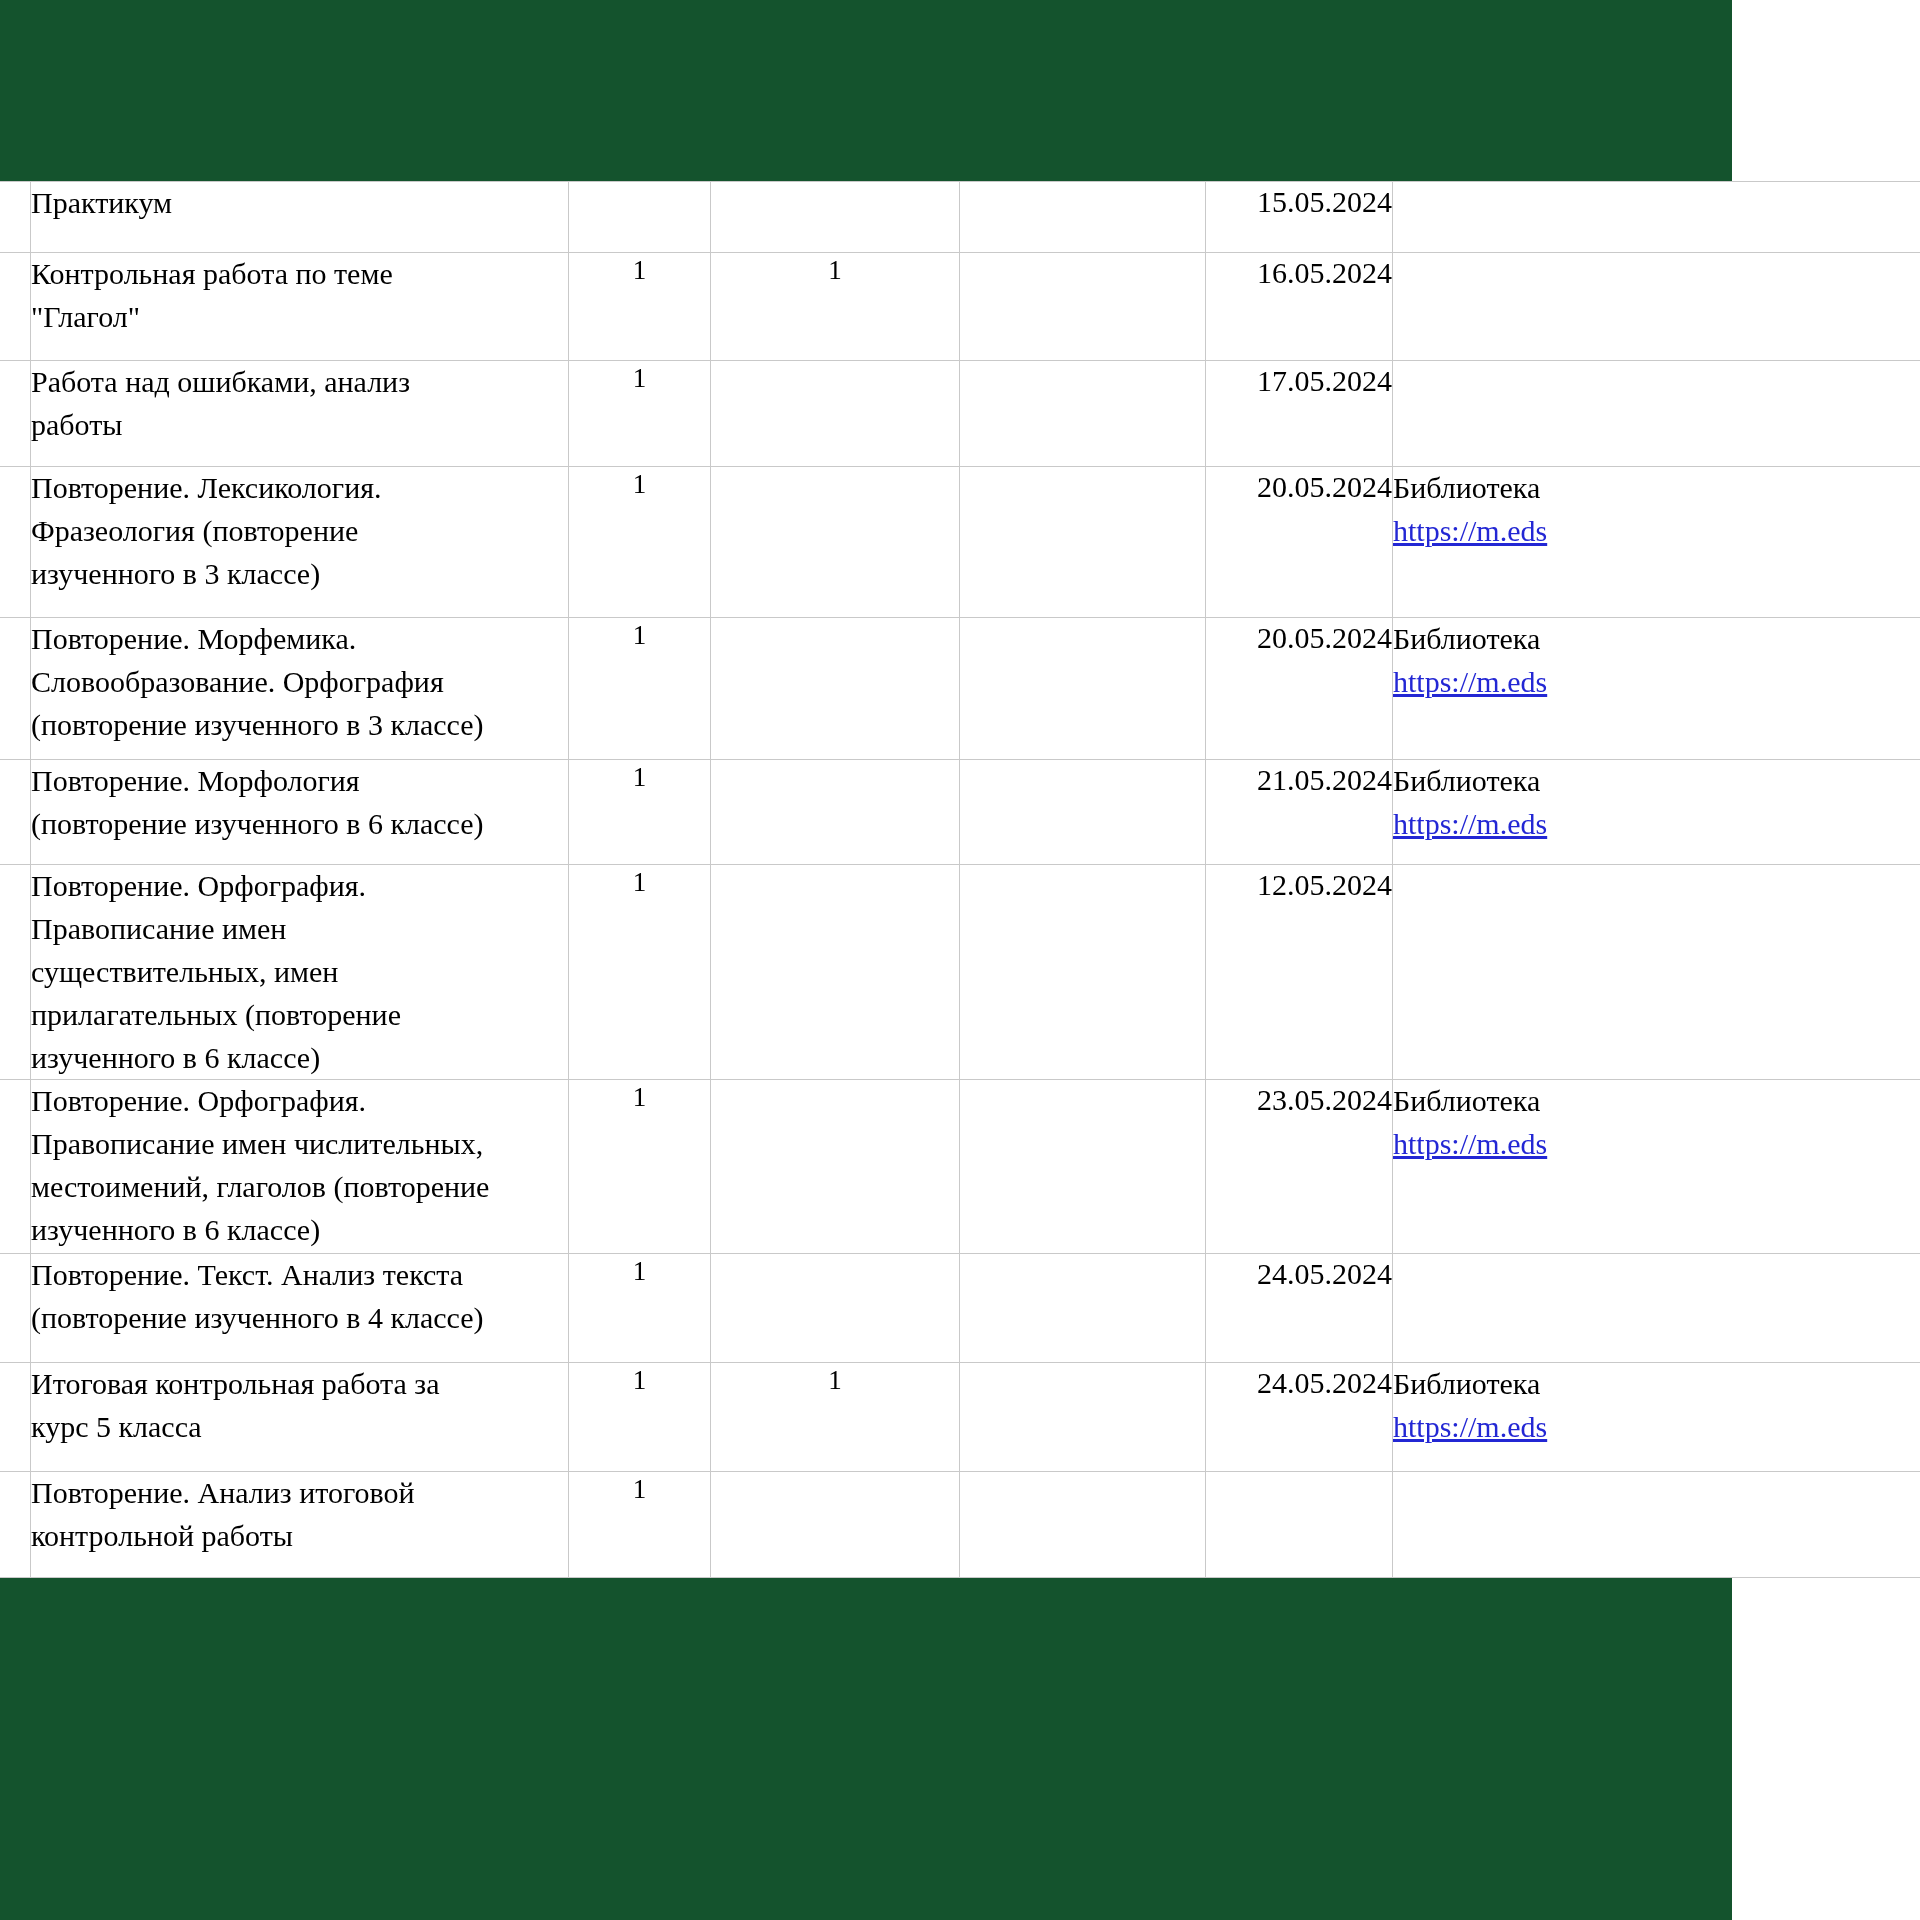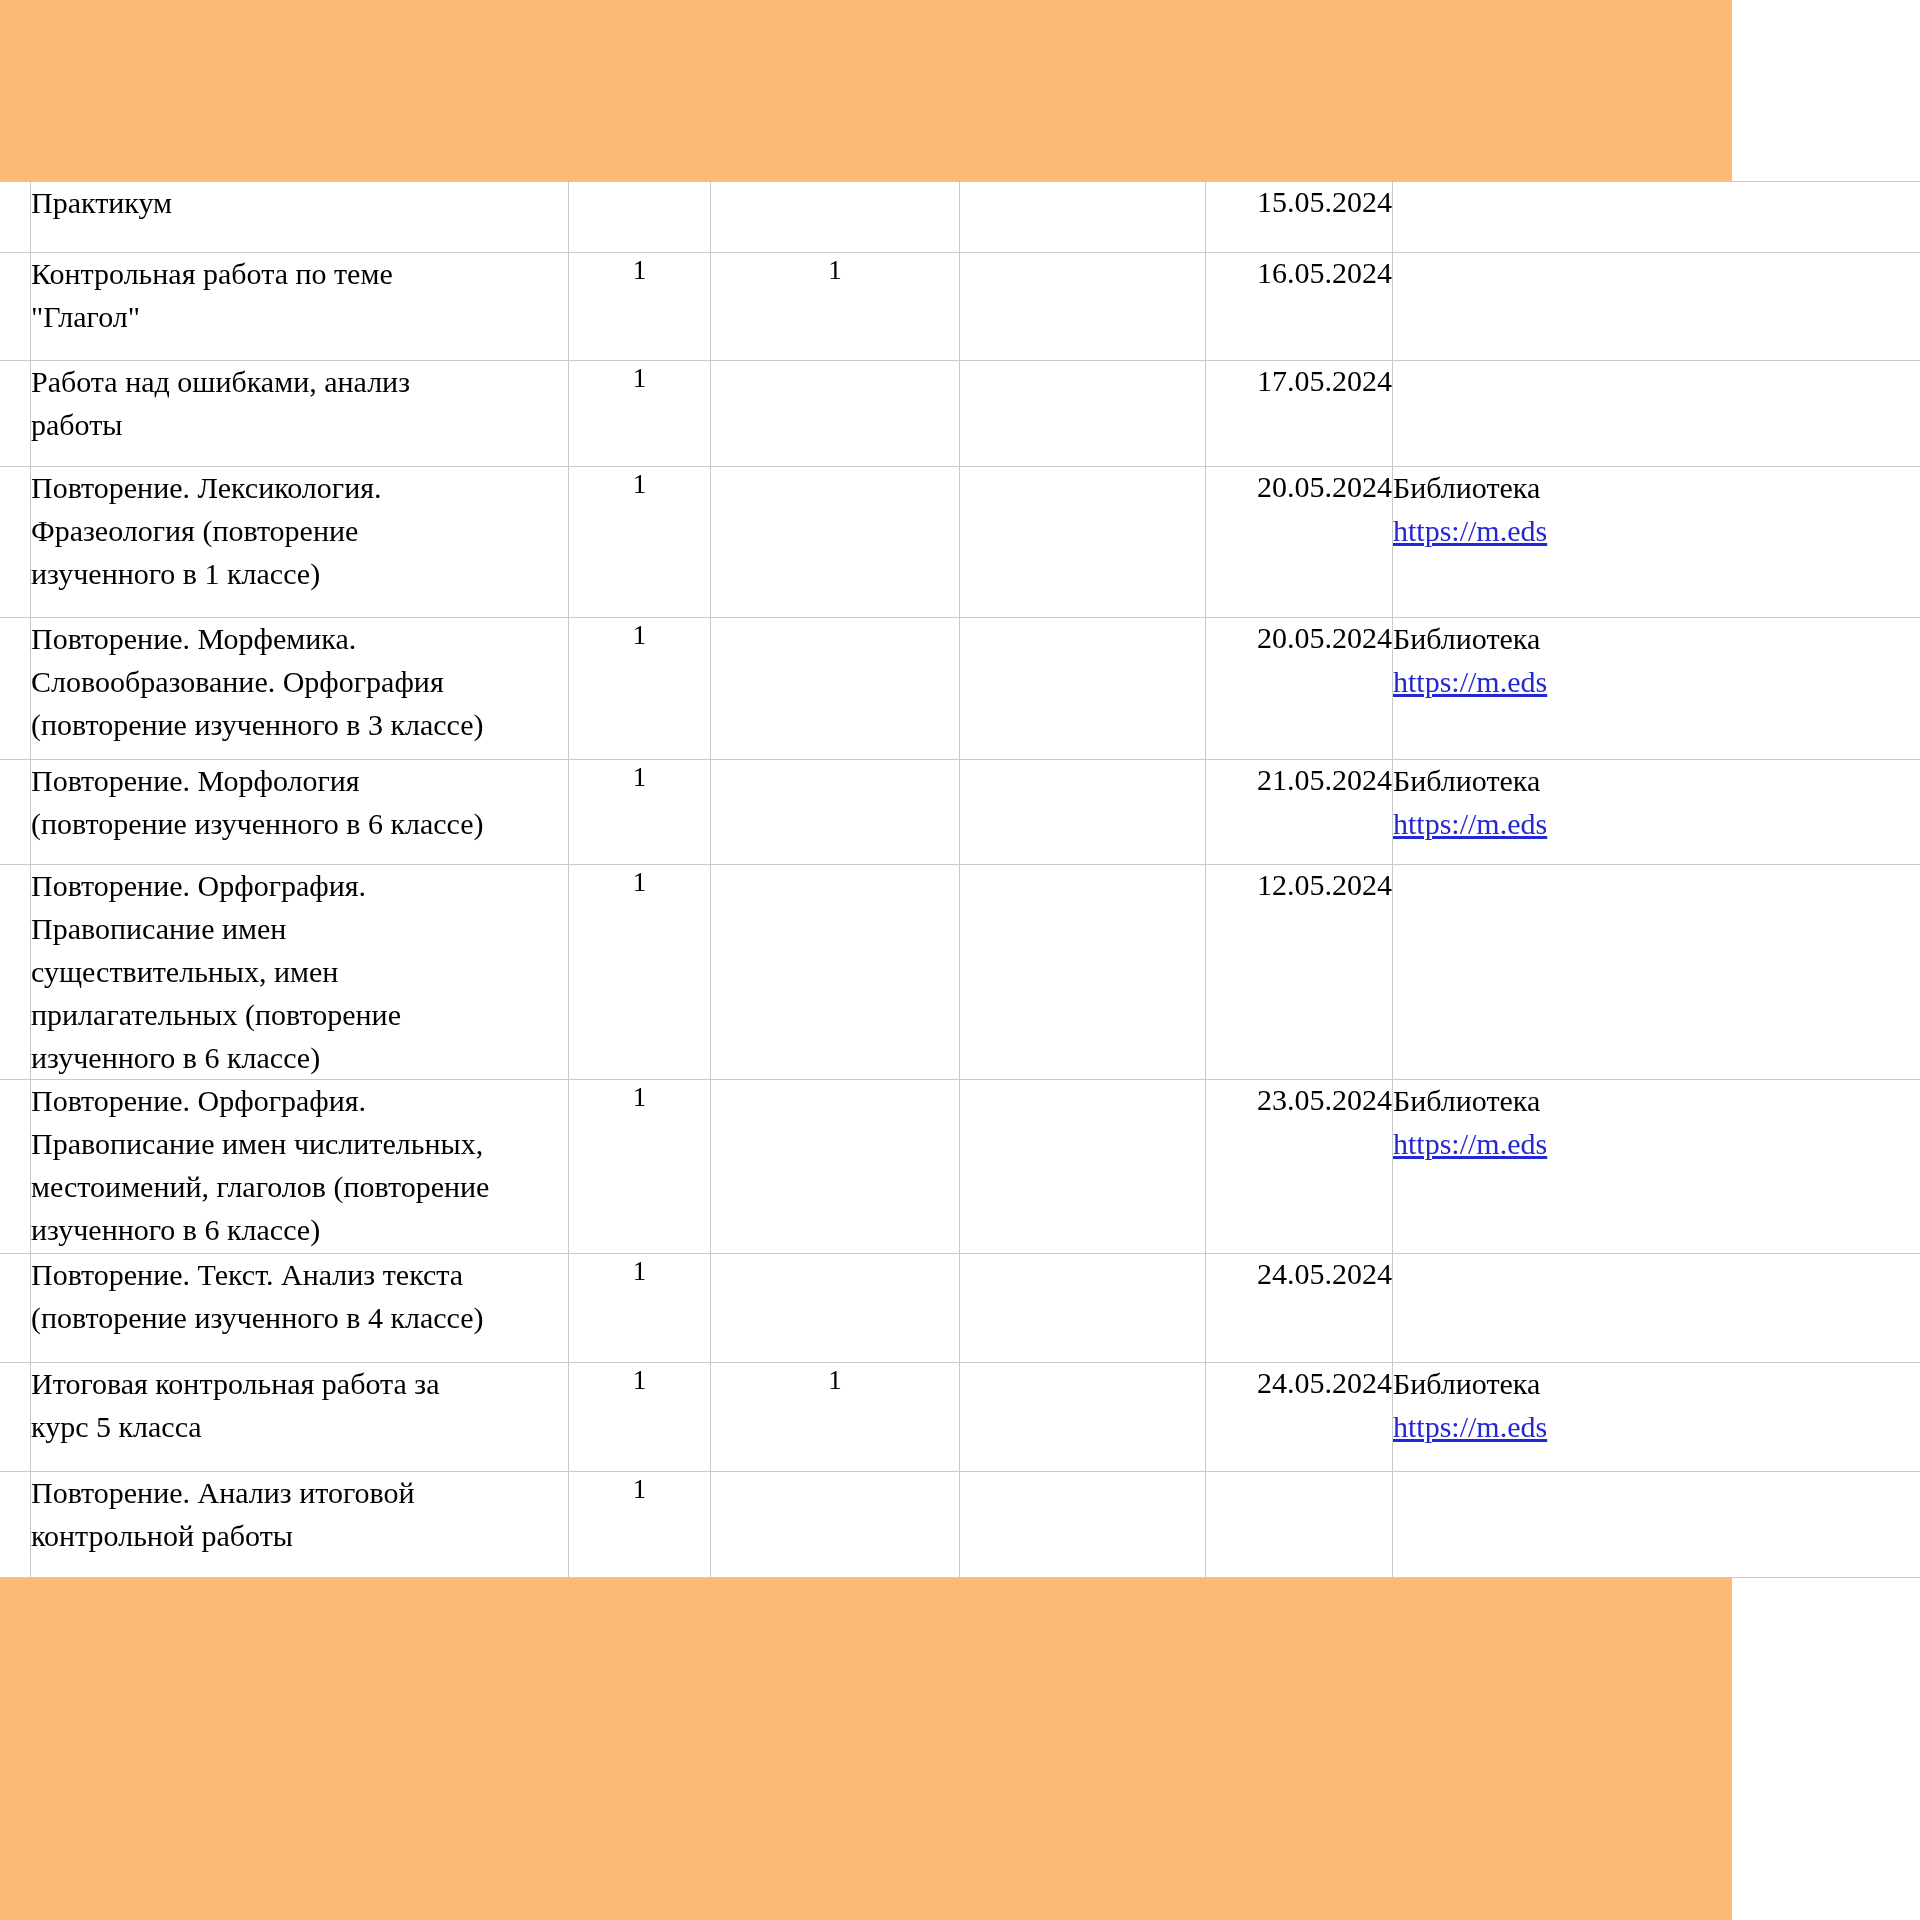--- a/index.html
+++ b/index.html
@@ -13,21 +13,21 @@
     height: 1920px;
     overflow: hidden;
     font-family: "Liberation Serif", "DejaVu Serif", serif;
     color: #000000;
   }
 
   .page {
     position: relative;
     width: 1732px;
     height: 1920px;
-    background: #fdba74;
+    background: #14532d;
   }
 
   
   .table-viewport {
     position: absolute;
     left: 0;
     top: 181px;
     width: 1920px;
     overflow: hidden;
   }
@@ -170,21 +170,21 @@
           <td class="cell-mat">
             <span class="mat-label"></span>
             <a class="mat-link" href="#"></a>
           </td>
         </tr>
 
         <tr class="r3">
           <td class="cell-blank"></td>
           <td class="cell-topic">Повторение. Лексикология.
 Фразеология (повторение
-изученного в 1 классе)</td>
+изученного в 3 классе)</td>
           <td class="cell-num">1</td>
           <td class="cell-num"></td>
           <td class="cell-num"></td>
           <td class="cell-date">20.05.2024</td>
           <td class="cell-mat">
             <span class="mat-label">Библиотека</span>
             <a class="mat-link" href="#">https://m.eds</a>
           </td>
         </tr>
 

